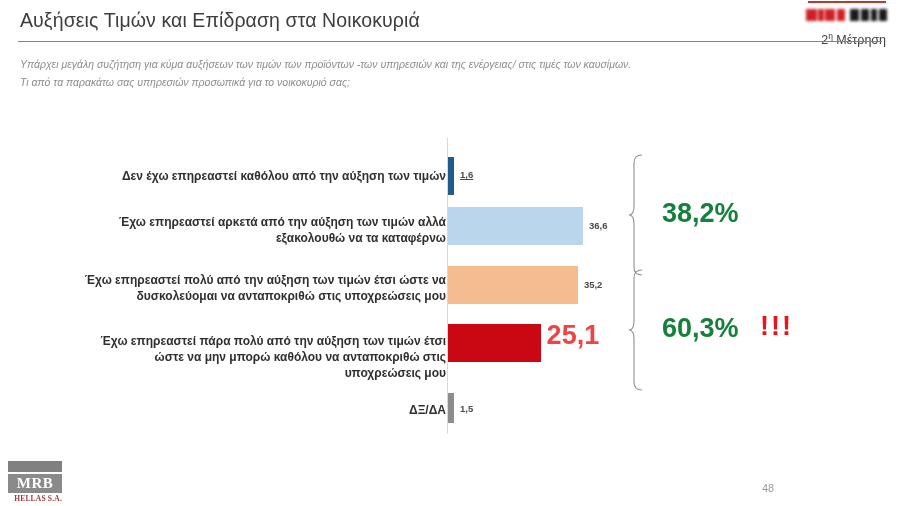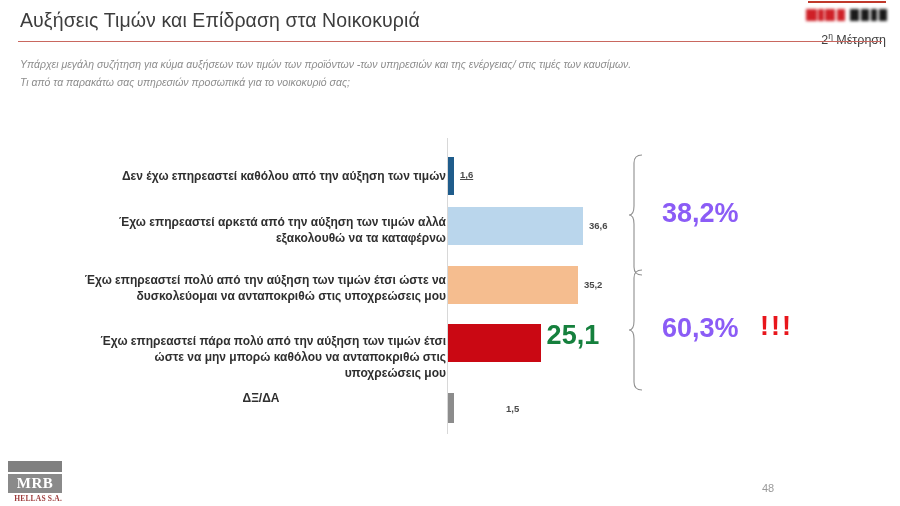--- a/index.html
+++ b/index.html
@@ -132,35 +132,35 @@
   .bar-value {
     position: absolute;
     font-size: 9.5px;
     font-weight: 700;
     color: #4a4a4a;
     white-space: nowrap;
   }
   .bar-value.big {
     font-size: 27px;
     font-weight: 700;
-    color: #15803d;
+    color: #ef4444;
     text-align: right;
   }
 
   
   .bracket {
     position: absolute;
     left: 628px;
   }
   .bracket svg { display: block; }
   .total {
     position: absolute;
     font-size: 27px;
     font-weight: 700;
-    color: #8b5cf6;
+    color: #15803d;
     white-space: nowrap;
   }
   .bangs {
     position: absolute;
     font-size: 27px;
     font-weight: 700;
     color: #e8161c;
     letter-spacing: 2px;
     white-space: nowrap;
   }
@@ -253,23 +253,23 @@
       <div class="bar-value" id="val2" style="top: 149px; left: 583.888px;">35,2</div>
     </div>
 
     <div class="cat-row" style="top:0px;">
       <div class="cat-label" style="top:203px;">Έχω επηρεαστεί πάρα πολύ από την αύξηση των τιμών έτσι ώστε  να μην μπορώ καθόλου να ανταποκριθώ στις υποχρεώσεις μου</div>
       <div class="bar" id="bar3" style="top: 194px; height: 38px; width: 92.619px; background: rgb(202, 8, 19);"></div>
       <div class="bar-value big" id="val3" style="top: 190px; left: 546.619px;">25,1</div>
     </div>
 
     <div class="cat-row" style="top:0px;">
-      <div class="cat-label" style="top:260px;text-align:center;">ΔΞ/ΔΑ</div>
+      <div class="cat-label" style="top:272px;">ΔΞ/ΔΑ</div>
       <div class="bar" id="bar4" style="top: 263px; height: 30px; width: 6px; background: rgb(140, 140, 140);"></div>
-      <div class="bar-value" id="val4" style="top: 273px; left: 460px; margin-left: 46px;">1,5</div>
+      <div class="bar-value" id="val4" style="top: 273px; left: 460px;">1,5</div>
     </div>
 
     <div class="bracket" style="top:24px;">
       <svg width="22" height="122" viewBox="0 0 22 122">
         <path d="M14 1 Q6 1 6 9 L6 52 Q6 61 1 61 Q6 61 6 70 L6 113 Q6 121 14 121" fill="none" stroke="#8f8f8f" stroke-width="1.1"></path>
       </svg>
     </div>
     <div class="total" style="left:662px;top:68px;">38,2%</div>
 
     <div class="bracket" style="top:139px;">

